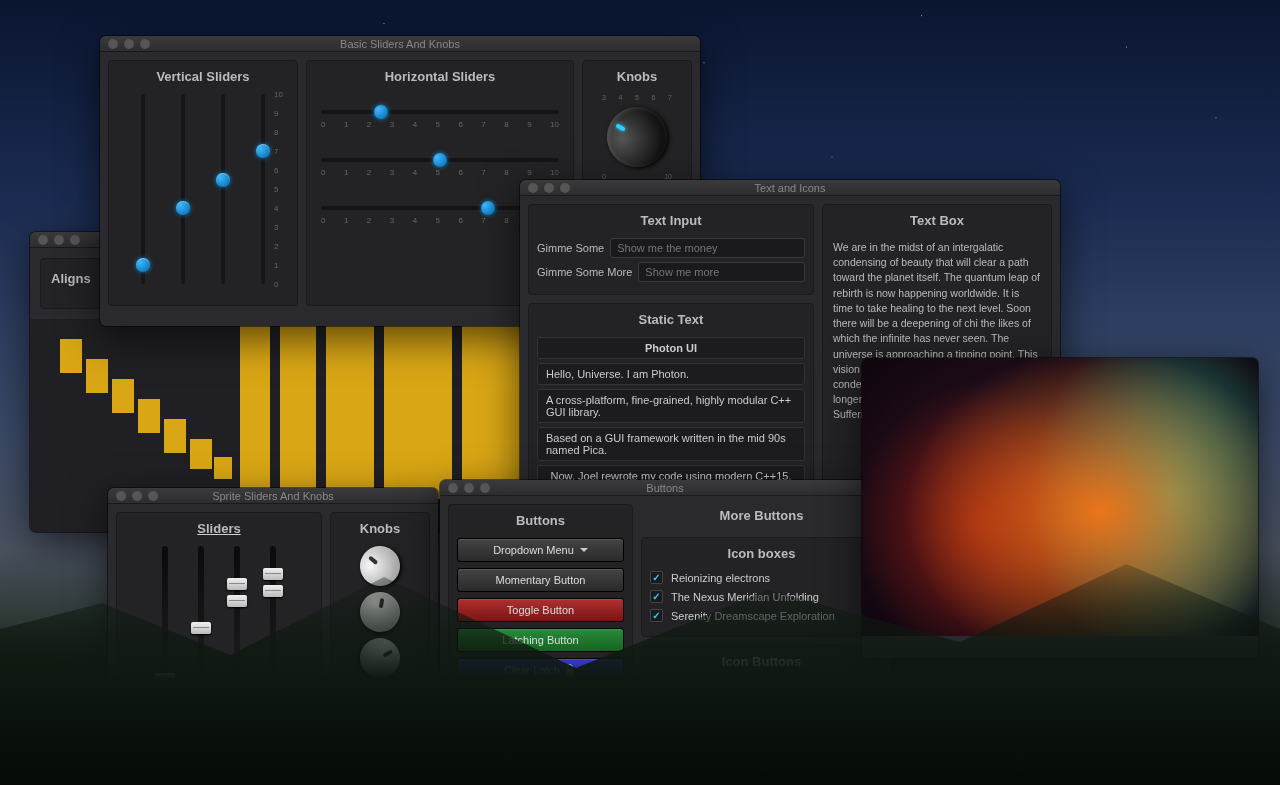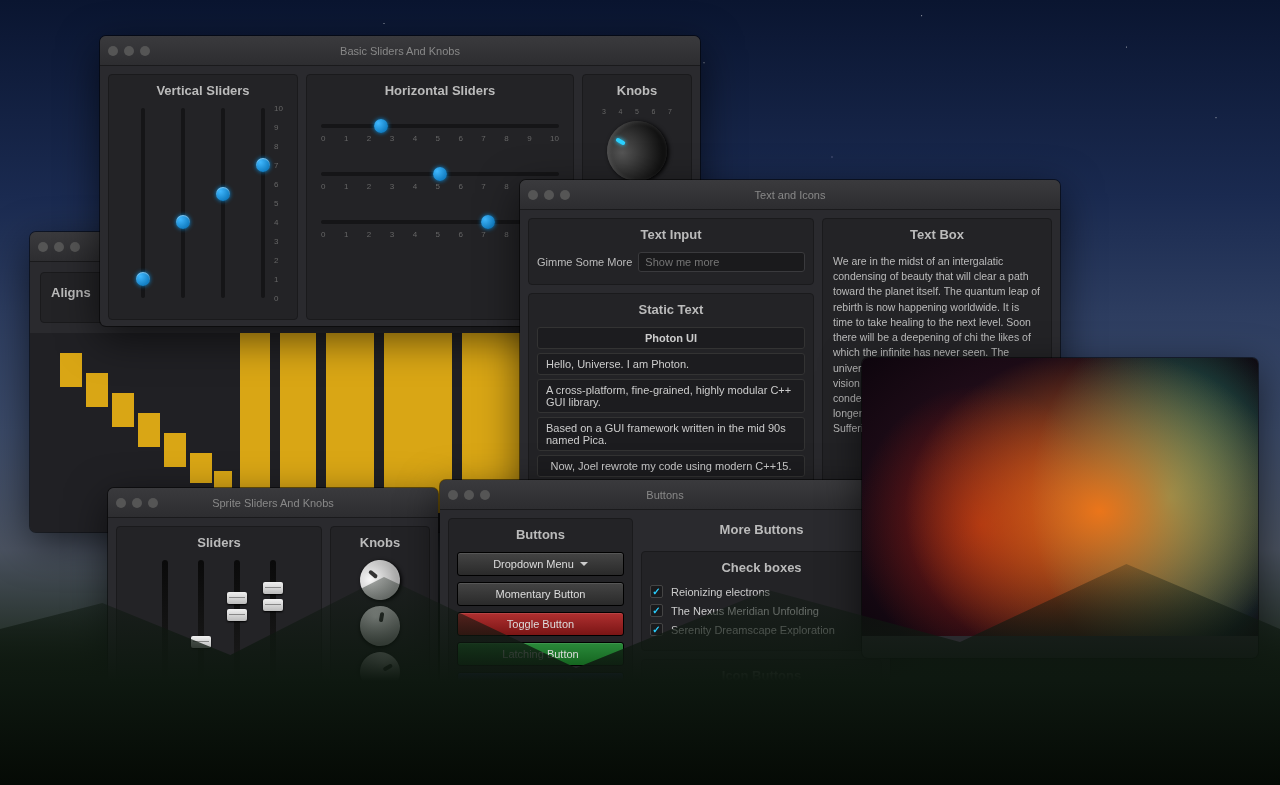--- a/index.html
+++ b/index.html
@@ -37,21 +37,21 @@
 }
 
 .window {
   position: absolute;
   background: #2a2a2e;
   border-radius: 6px;
   box-shadow: 0 12px 40px rgba(0,0,0,.6), 0 0 0 1px rgba(0,0,0,.5);
   overflow: hidden;
 }
 .titlebar {
-  height: 30px; display: flex; align-items: center;
+  height: 16px; display: flex; align-items: center;
   background: linear-gradient(#3a3a3d, #2d2d30);
   border-bottom: 1px solid #1a1a1c;
   position: relative;
 }
 .traffic { display: flex; gap: 6px; padding-left: 8px; }
 .traffic span { width: 10px; height: 10px; border-radius: 50%; background: #555; }
 .title { position: absolute; left: 0; right: 0; text-align: center; font-size: 11px; color: #888; pointer-events:none; }
 
 .panel {
   background: #232326; border: 1px solid #1a1a1c; border-radius: 4px;
@@ -302,20 +302,24 @@
         <span></span>
         <span></span>
       </div>
     <div class="title">Text and Icons</div>
   </div>
   <div style="display:flex; padding:4px; height:calc(100% - 22px);">
     <div style="flex:1; display:flex; flex-direction:column;">
       <div class="panel">
         <div class="panel-title">Text Input</div>
         <div class="input-row">
+          <label>Gimme Some</label>
+          <input class="txtinput" placeholder="Show me the money" style="">
+        </div>
+        <div class="input-row">
           <label>Gimme Some More</label>
           <input class="txtinput" placeholder="Show me more" style="">
         </div>
       </div>
       <div class="panel" style="flex:1;">
         <div class="panel-title">Static Text</div>
         <div class="static-line center">Photon UI</div>
         <div class="static-line" style="text-align:left;">Hello, Universe. I am Photon.</div>
         <div class="static-line">A cross-platform, fine-grained, highly modular C++ GUI library.</div>
         <div class="static-line">Based on a GUI framework written in the mid 90s named Pica.</div>
@@ -332,21 +336,21 @@
 <div class="window" style="left:108px; top:488px; width:330px; height:270px;">
   <div class="titlebar">
     <div class="traffic">
         <span></span>
         <span></span>
         <span></span>
       </div>
     <div class="title">Sprite Sliders And Knobs</div>
   </div>
   <div style="display:flex; padding:4px; height:calc(100% - 22px);">
-    <div class="panel" style="flex:1;">
+    <div class="panel" style="flex:1;text-decoration:underline;">
       <div class="panel-title">Sliders</div>
       <div style="display:flex;gap:14px;justify-content:center;">
         <div class="sprslider">
             <div class="track"></div>
             <div class="handle" style="bottom:18%;"></div>
           </div>
         <div class="sprslider">
             <div class="track"></div>
             <div class="handle" style="bottom:48%;"></div>
           </div>
@@ -392,21 +396,21 @@
       <div class="btn"><span>Dropdown Menu</span><span class="caret"></span></div>
       <div class="btn">Momentary Button</div>
       <div class="btn red">Toggle Button</div>
       <div class="btn green">Latching Button</div>
       <div class="btn blue1"><span>Clear Latch</span> <span>🔓</span></div>
       <div class="btn blue2"><span>⚙</span> <span>Setup</span></div>
     </div>
     <div style="flex:1; display:flex; flex-direction:column;">
       <div class="panel-title" style="margin-top:8px;">More Buttons</div>
       <div class="panel">
-        <div class="panel-title">Check boxes</div>
+        <div class="panel-title">Icon boxes</div>
         <div class="chk">
             <span class="box checked"></span>
             <span>Reionizing electrons</span>
           </div>
         <div class="chk">
             <span class="box checked"></span>
             <span>The Nexus Meridian Unfolding</span>
           </div>
         <div class="chk">
             <span class="box checked"></span>

